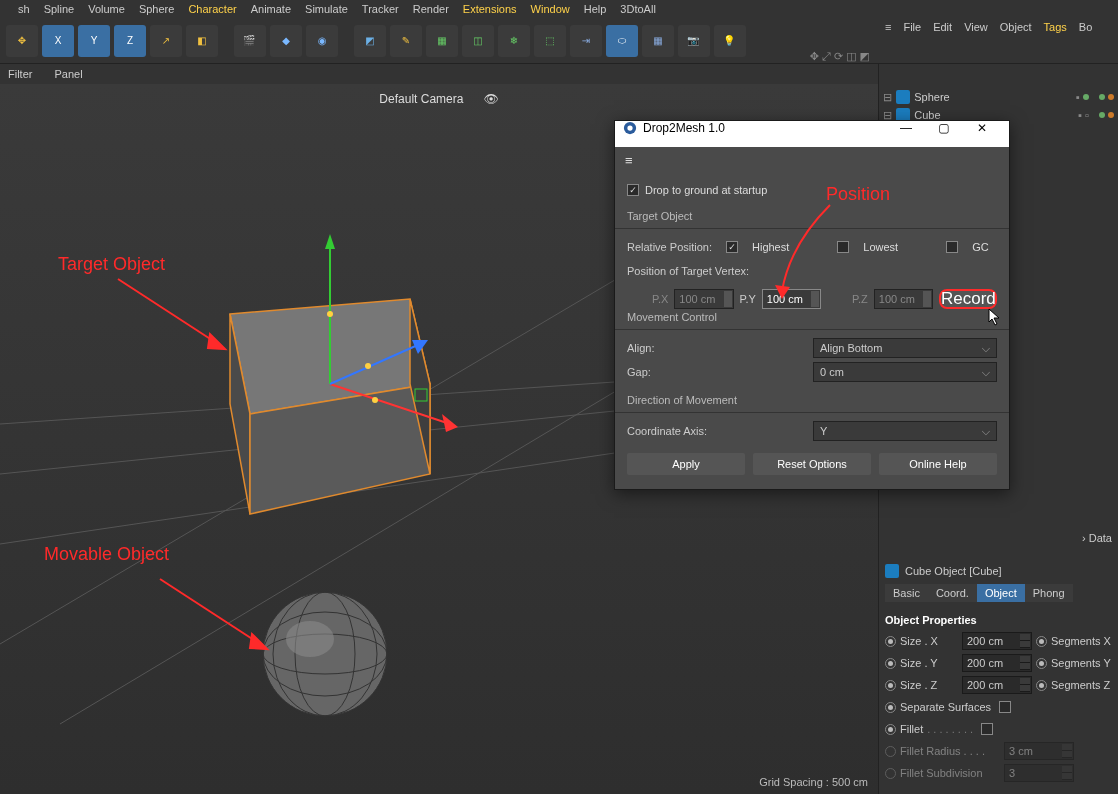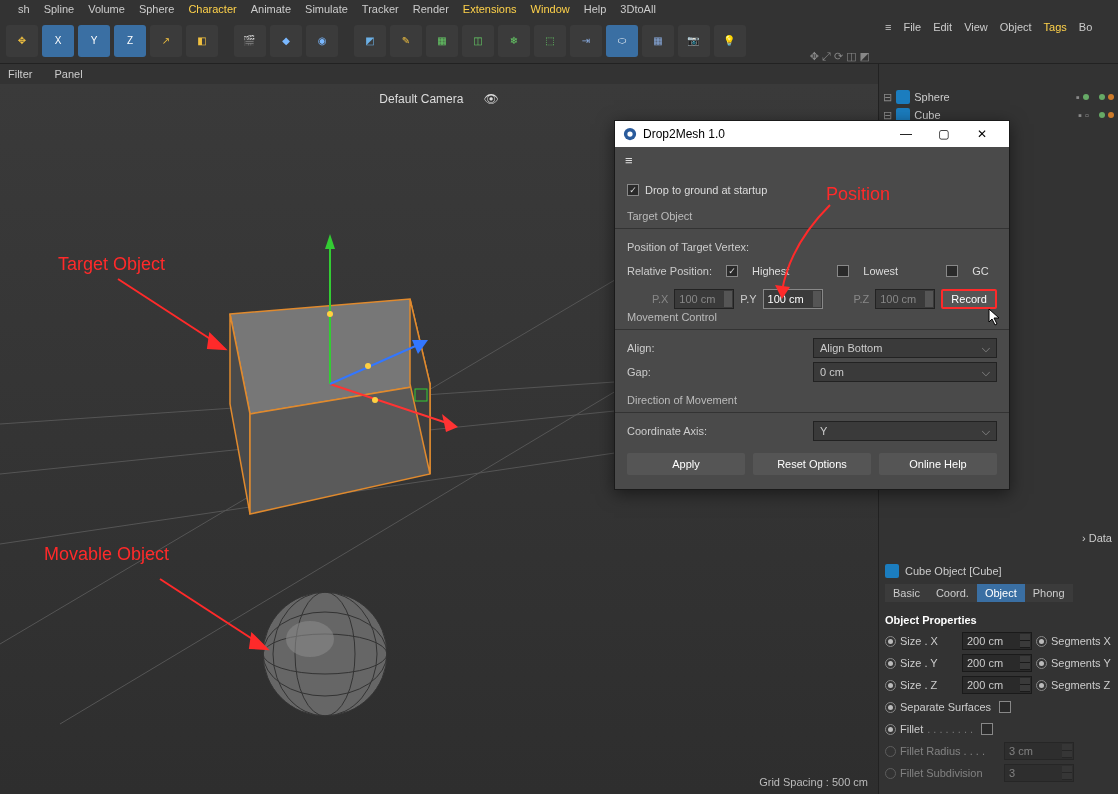--- a/index.html
+++ b/index.html
@@ -52,36 +52,36 @@
 
 
 .vp-label { position: absolute; top: 8px; left: 50%; transform: translateX(-50%); color: #ddd; font-size: 12px; display:flex; align-items:flex-start; gap:20px;}
 .vp-icons { position: absolute; top: -14px; right: 8px; display: flex; gap: 4px; color: #888; font-size: 11px; }
 .gridspacing { position: absolute; bottom: 6px; right: 10px; color: #bbb; font-size: 11px; }
 .annot { position: absolute; color: #ff2a2a; font-size: 18px; font-weight: 500; pointer-events:none; }
 svg.overlay { position:absolute; top:0; left:0; width:100%; height:100%; pointer-events:none; }
 
 
 .dialog { position: absolute; top: 120px; left: 614px; width: 396px; background: #4a4a4a; border: 1px solid #1a1a1a; box-shadow: 0 4px 16px rgba(0,0,0,0.5); }
-.titlebar { height: 26px; background: #fff; color: #000; display: flex; align-items: center; padding: 0 8px; font-size: 12px; }
+.titlebar { height: 26px; background: #fff; color: #000; display: flex; align-items: flex-start; padding: 0 8px; font-size: 12px; }
 .titlebar .tico { width:14px;height:14px;margin-right:6px;}
 .titlebar .wbtn { width: 38px; text-align: center; font-size: 12px; color: #000; }
 .hamb { padding: 6px 10px; color:#ddd; font-size:13px;}
 .dlgbody { padding: 4px 12px 10px; color: #ddd; font-size: 11px; }
 .dlgrow { display: flex; align-items: center; min-height: 24px; gap: 6px; }
 .dchk { width: 12px; height: 12px; border: 1px solid #888; background: #2a2a2a; display:flex;align-items:center;justify-content:center;color:#ddd;font-size:9px;}
 .dchk.on::after{content:"✓";}
 .grouplabel { color: #bbb; margin: 8px 0 4px; font-size: 11px; }
 .sep { height:1px; background:#333; margin: 6px -12px; }
 .posrow { display:flex; align-items:center; gap:6px; margin-top:6px;}
 .posin { width: 62px; height: 20px; background: #3a3a3a; border: 1px solid #222; color: #888; font-size: 11px; padding: 0 4px; display:flex; align-items:center; position:relative;}
 .posin.active { color:#fff; border:1px solid #888;}
 .posin .spn{position:absolute;right:1px;top:1px;bottom:1px;width:8px;display:flex;flex-direction:column;}
 .posin .spn div{flex:1;background:#555;}
-.recbtn { width: 58px; height: 20px; background: #555; border: 2px solid #ff2a2a; color: #fff; font-size: 11px; display:flex;align-items:center;justify-content:center; border-radius:2px; margin-left:auto;}
+.recbtn { width: 58px; height: 20px; background: #555; border: 2px solid #ff2a2a; color: #fff; font-size: 17px; display:flex;align-items:center;border-radius:8px; margin-left:auto;}
 .ddl { height: 20px; background: #3a3a3a; border:1px solid #222; color:#ccc; font-size:11px; padding:0 6px; display:flex; align-items:center; flex:1; position:relative;}
 .ddl::after{content:"⌵";position:absolute;right:6px;color:#888;}
 .widebtn { flex:1; height:22px; background:#555; color:#fff; display:flex;align-items:center;justify-content:center; font-size:11px; border-radius:2px;}
 .btnrow { display:flex; gap:8px; margin-top:10px; padding:0 0 4px;}
 .lbl{color:#ccc;}
 .dimlbl{color:#888;margin-left:25px;}
 .cursor{position:absolute; width:14px;height:18px;}
 </style>
 </head>
 <body>
@@ -332,34 +332,34 @@
     <span class="wbtn">✕</span>
   </div>
   <div class="hamb">≡</div>
   <div class="dlgbody">
     <div class="dlgrow">
       <div class="dchk on"></div>
       <span>Drop to ground at startup</span>
     </div>
     <div class="grouplabel">Target Object</div>
     <div class="sep"></div>
-    <div class="dlgrow">
-        <span class="lbl">Position of Target Vertex:</span>
-      </div>
     <div class="dlgrow" style="gap:14px;">
       <span class="lbl">Relative Position:</span>
       <div class="dchk on"></div>
         <span>Highest</span>
       <span style="width:20px"></span>
       <div class="dchk"></div>
         <span>Lowest</span>
       <span style="width:20px"></span>
       <div class="dchk"></div>
         <span>GC</span>
     </div>
+    <div class="dlgrow">
+        <span class="lbl">Position of Target Vertex:</span>
+      </div>
     <div class="posrow">
       <span class="dimlbl">P.X</span>
       <div class="posin">
           <span>100 cm</span>
           <div class="spn">
             <div></div>
             <div></div>
           </div>
         </div>
       <span class="lbl">P.Y</span>

